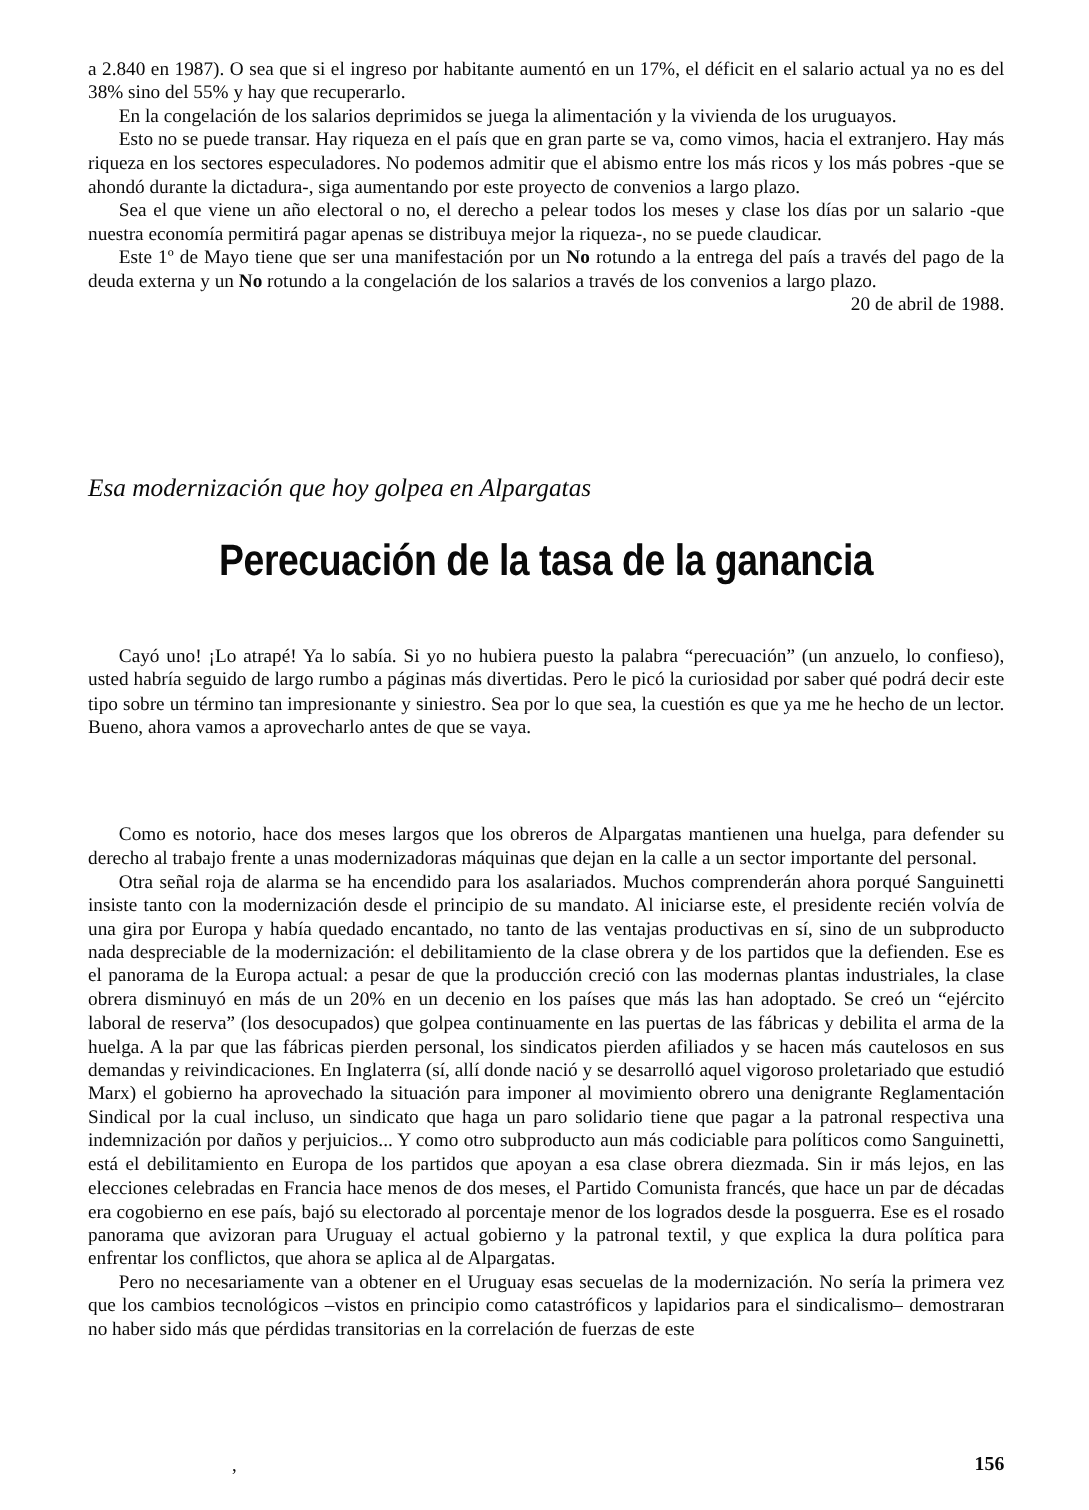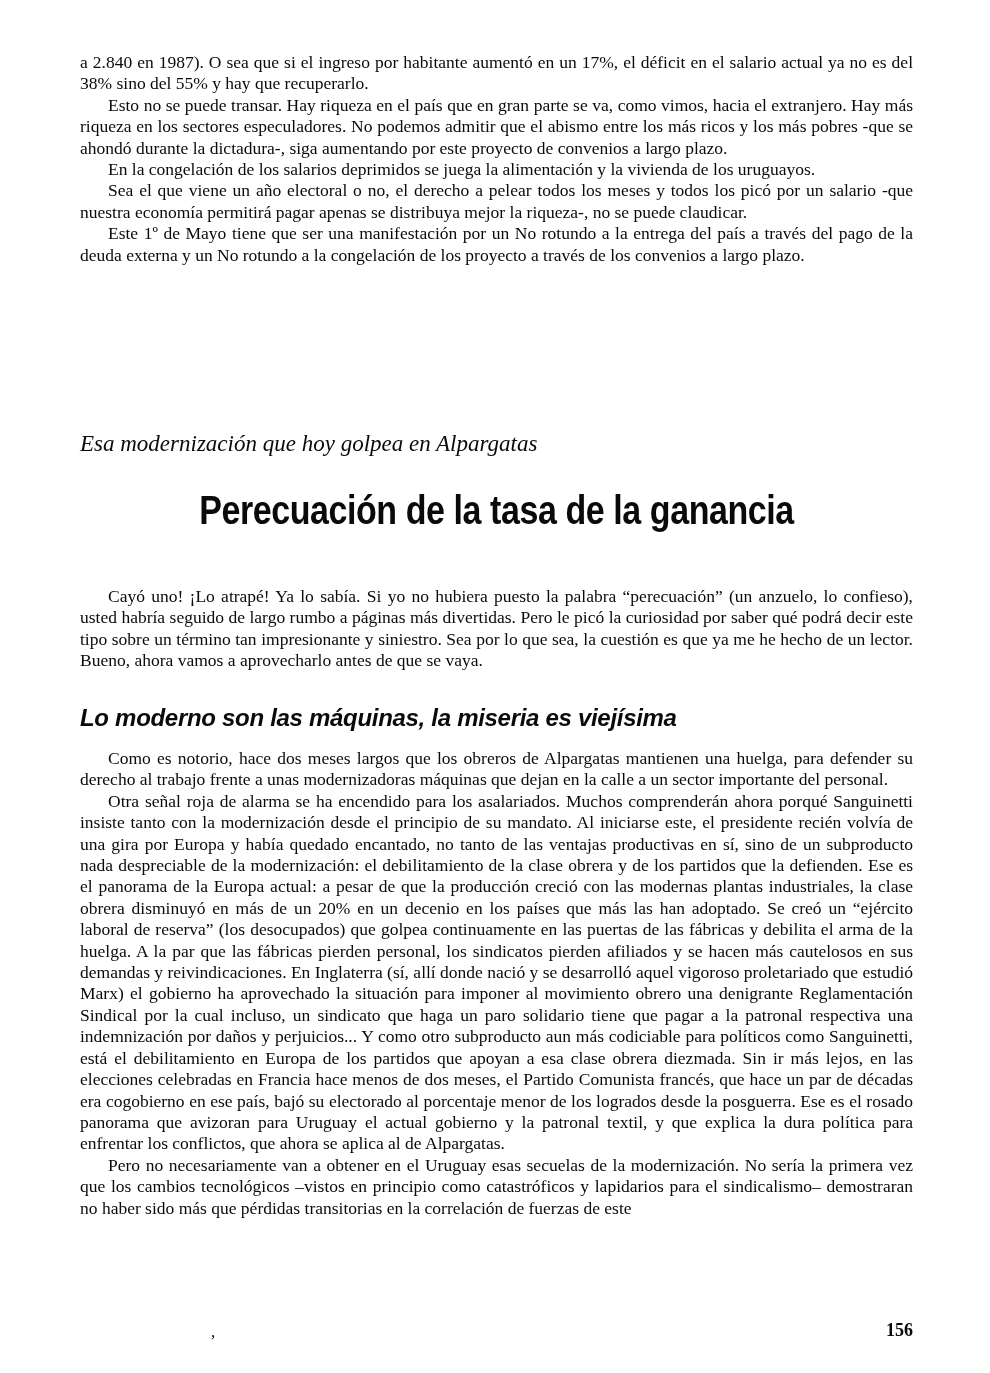--- a/index.html
+++ b/index.html
@@ -29,21 +29,21 @@
 
   .block-top{top:52px;}
   .para{
     margin:0;
     font-size:17.5px;
     line-height:21.4px;
     text-align:justify;
     text-indent:28px;
   }
   .para.no-indent{text-indent:0;}
-  .b{font-weight:normal;}
+  .b{font-weight:bold;}
   .dateline{
     margin:0;
     font-size:17.5px;
     line-height:21.4px;
     text-align:right;
   }
 
   .kicker{
     top:430px;
     margin:0;
@@ -98,36 +98,36 @@
 </style>
 </head>
 <body>
 
 <div class="page">
   <div class="text-column">
 
     <section class="abs block-top">
       <div>
           <p class="para no-indent"><span>a 2.840 en 1987). O sea que si el ingreso por habitante aumentó en un 17%, el déficit en el salario actual ya no es del 38% sino del 55% y hay que recuperarlo.</span></p>
+          <p class="para"><span>En la congelación de los salarios deprimidos se juega la alimentación y la vivienda de los uruguayos.</span></p>
           <p class="para"><span>Esto no se puede transar. Hay riqueza en el país que en gran parte se va, como vimos, hacia el extranjero. Hay más riqueza en los sectores especuladores. No podemos admitir que el abismo entre los más ricos y los más pobres -que se ahondó durante la dictadura-, siga aumentando por este proyecto de convenios a largo plazo.</span></p>
-          <p class="para"><span>En la congelación de los salarios deprimidos se juega la alimentación y la vivienda de los uruguayos.</span></p>
-          <p class="para"><span>Sea el que viene un año electoral o no, el derecho a pelear todos los meses y todos los picó por un salario -que nuestra economía permitirá pagar apenas se distribuya mejor la riqueza-, no se puede claudicar.</span></p>
-          <p class="para"><span>Este 1º de Mayo tiene que ser una manifestación por un </span><span class="b">No</span><span> rotundo a la entrega del país a través del pago de la deuda externa y un </span><span class="b">No</span><span> rotundo a la congelación de los proyecto a través de los convenios a largo plazo.</span></p>
+          <p class="para"><span>Sea el que viene un año electoral o no, el derecho a pelear todos los meses y clase los días por un salario -que nuestra economía permitirá pagar apenas se distribuya mejor la riqueza-, no se puede claudicar.</span></p>
+          <p class="para"><span>Este 1º de Mayo tiene que ser una manifestación por un </span><span class="b">No</span><span> rotundo a la entrega del país a través del pago de la deuda externa y un </span><span class="b">No</span><span> rotundo a la congelación de los salarios a través de los convenios a largo plazo.</span></p>
         </div>
+      <p class="dateline">20 de abril de 1988.</p>
     </section>
 
     <h2 class="abs kicker">Esa modernización que hoy golpea en Alpargatas</h2>
 
     <h1 class="abs main-title">Perecuación de la tasa de la ganancia</h1>
 
     <section class="abs lead-block">
         <p class="para"><span>Cayó uno! ¡Lo atrapé! Ya lo sabía. Si yo no hubiera puesto la palabra “perecuación” (un anzuelo, lo confieso), usted habría seguido de largo rumbo a páginas más divertidas. Pero le picó la curiosidad por saber qué podrá decir este tipo sobre un término tan impresionante y siniestro. Sea por lo que sea, la cuestión es que ya me he hecho de un lector. Bueno, ahora vamos a aprovecharlo antes de que se vaya.</span></p>
       </section>
 
-    <h3 class="abs section-heading">Lo moderno son las máquinas, la miseria es viejísima</h3>
 
     <section class="abs body-block">
         <p class="para"><span>Como es notorio, hace dos meses largos que los obreros de Alpargatas mantienen una huelga, para defender su derecho al trabajo frente a unas modernizadoras máquinas que dejan en la calle a un sector importante del personal.</span></p>
         <p class="para"><span>Otra señal roja de alarma se ha encendido para los asalariados. Muchos comprenderán ahora porqué Sanguinetti insiste tanto con la modernización desde el principio de su mandato. Al iniciarse este, el presidente recién volvía de una gira por Europa y había quedado encantado, no tanto de las ventajas productivas en sí, sino de un subproducto nada despreciable de la modernización: el debilitamiento de la clase obrera y de los partidos que la defienden. Ese es el panorama de la Europa actual: a pesar de que la producción creció con las modernas plantas industriales, la clase obrera disminuyó en más de un 20% en un decenio en los países que más las han adoptado. Se creó un “ejército laboral de reserva” (los desocupados) que golpea continuamente en las puertas de las fábricas y debilita el arma de la huelga. A la par que las fábricas pierden personal, los sindicatos pierden afiliados y se hacen más cautelosos en sus demandas y reivindicaciones. En Inglaterra (sí, allí donde nació y se desarrolló aquel vigoroso proletariado que estudió Marx) el gobierno ha aprovechado la situación para imponer al movimiento obrero una denigrante Reglamentación Sindical por la cual incluso, un sindicato que haga un paro solidario tiene que pagar a la patronal respectiva una indemnización por daños y perjuicios... Y como otro subproducto aun más codiciable para políticos como Sanguinetti, está el debilitamiento en Europa de los partidos que apoyan a esa clase obrera diezmada. Sin ir más lejos, en las elecciones celebradas en Francia hace menos de dos meses, el Partido Comunista francés, que hace un par de décadas era cogobierno en ese país, bajó su electorado al porcentaje menor de los logrados desde la posguerra. Ese es el rosado panorama que avizoran para Uruguay el actual gobierno y la patronal textil, y que explica la dura política para enfrentar los conflictos, que ahora se aplica al de Alpargatas.</span></p>
         <p class="para"><span>Pero no necesariamente van a obtener en el Uruguay esas secuelas de la modernización. No sería la primera vez que los cambios tecnológicos –vistos en principio como catastróficos y lapidarios para el sindicalismo– demostraran no haber sido más que pérdidas transitorias en la correlación de fuerzas de este</span></p>
       </section>
 
   </div>
 
   <div class="stray-mark">,</div>

